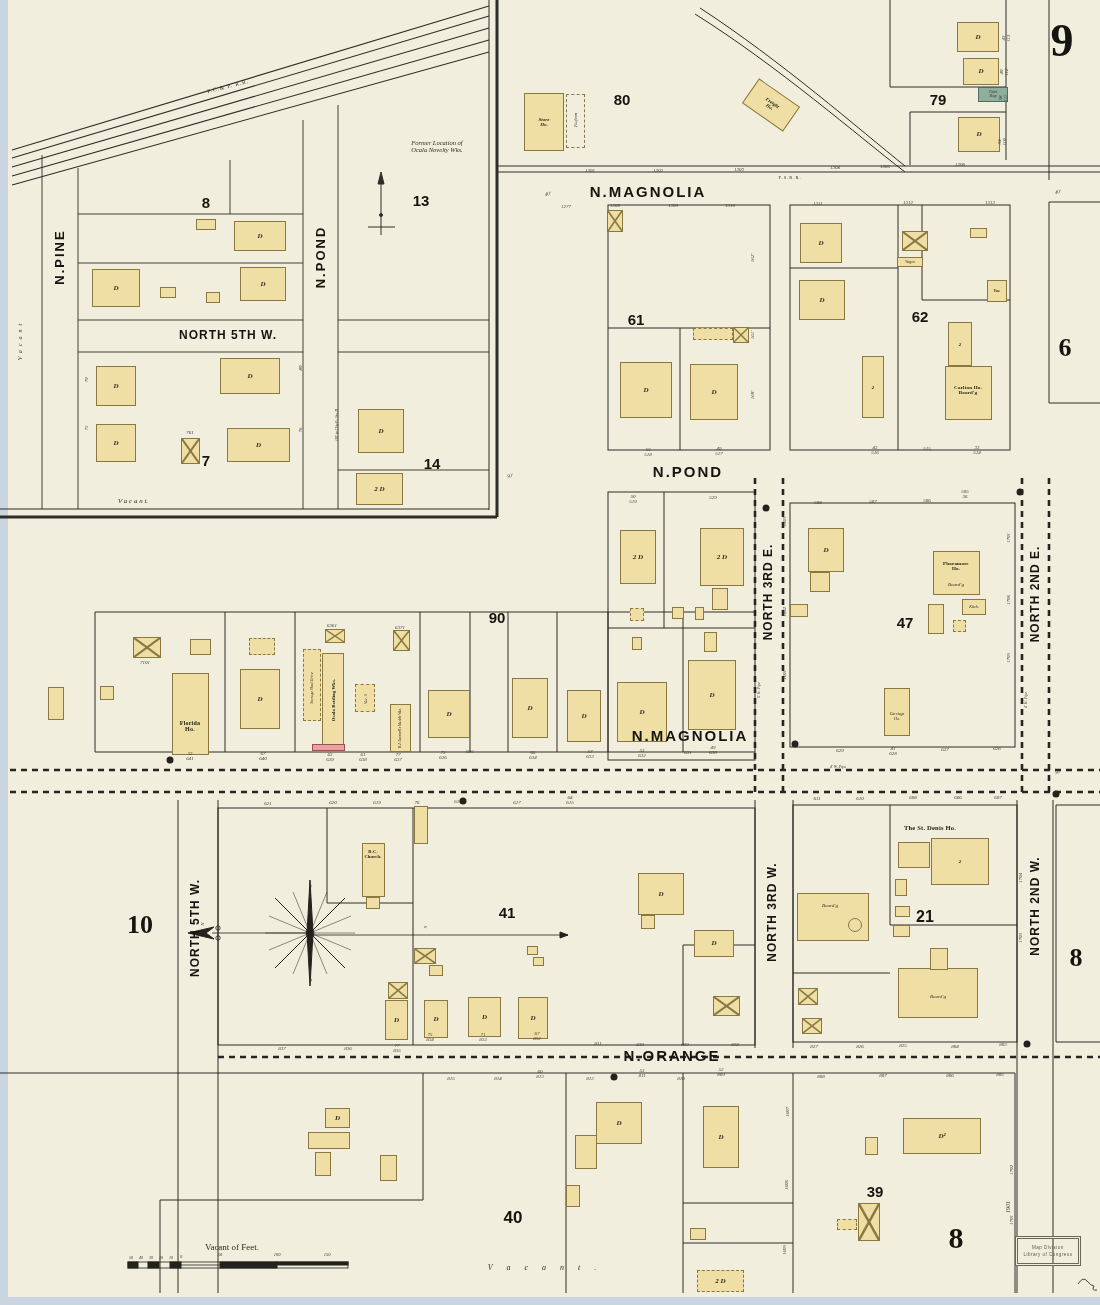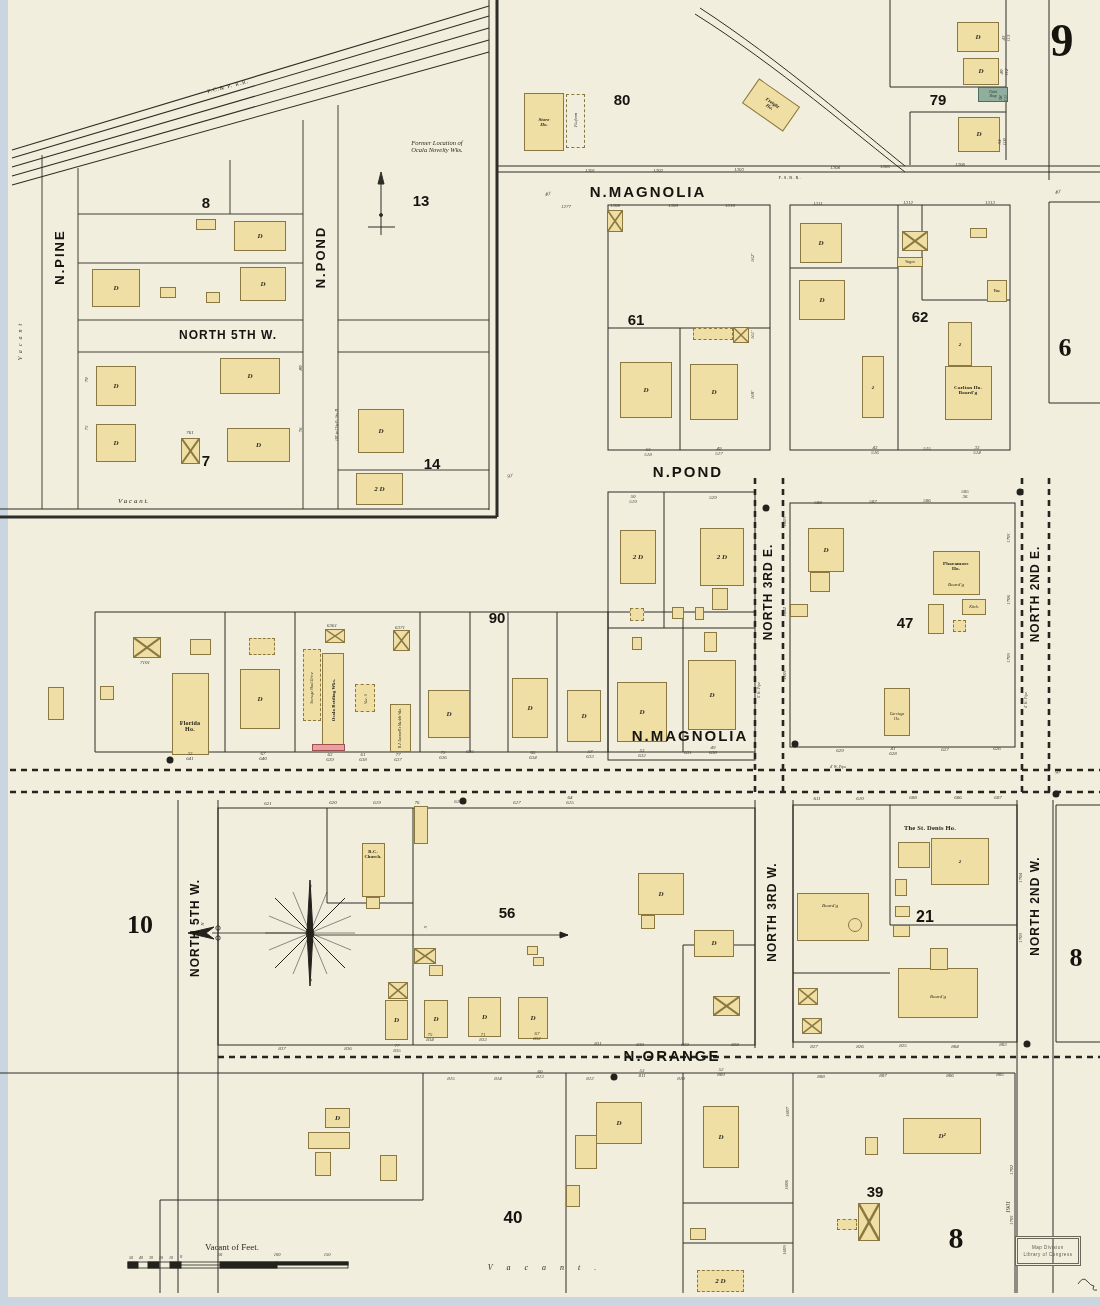--- a/index.html
+++ b/index.html
@@ -383,21 +383,21 @@
     <div class="lbl bn" style="left: 206px; top: 203px; transform: translate(-50%, -50%);">8</div>
     <div class="lbl bn" style="left: 421px; top: 201px; transform: translate(-50%, -50%);">13</div>
     <div class="lbl bn" style="left: 206px; top: 461px; transform: translate(-50%, -50%);">7</div>
     <div class="lbl bn" style="left: 432px; top: 458px; transform: translate(-50%, -50%); margin-top: 6px;">14</div>
     <div class="lbl bn" style="left: 622px; top: 100px; transform: translate(-50%, -50%);">80</div>
     <div class="lbl bn" style="left: 938px; top: 100px; transform: translate(-50%, -50%);">79</div>
     <div class="lbl bn" style="left: 636px; top: 320px; transform: translate(-50%, -50%);">61</div>
     <div class="lbl bn" style="left: 920px; top: 317px; transform: translate(-50%, -50%);">62</div>
     <div class="lbl bn" style="left: 497px; top: 618px; transform: translate(-50%, -50%);">90</div>
     <div class="lbl bn" style="left: 905px; top: 623px; transform: translate(-50%, -50%);">47</div>
-    <div class="lbl bn" style="left: 507px; top: 913px; transform: translate(-50%, -50%);">56</div>
+    <div class="lbl bn" style="left: 507px; top: 913px; transform: translate(-50%, -50%);">41</div>
     <div class="lbl bn" style="left: 925px; top: 917px; transform: translate(-50%, -50%); font-size: 16px;">21</div>
     <div class="lbl bn" style="left: 513px; top: 1218px; transform: translate(-50%, -50%); font-size: 17px;">40</div>
     <div class="lbl bn" style="left: 875px; top: 1192px; transform: translate(-50%, -50%);">39</div>
     <div class="lbl bg" style="left: 1065px; top: 348px; transform: translate(-50%, -50%);">6</div>
     <div class="lbl bg" style="left: 140px; top: 925px; transform: translate(-50%, -50%);">10</div>
     <div class="lbl bg" style="left: 1076px; top: 958px; transform: translate(-50%, -50%);">8</div>
     <div class="lbl bg" style="left: 956px; top: 1238px; transform: translate(-50%, -50%); font-size: 30px;">8</div>
     <div class="lbl nm" style="left: 968px; top: 390px; transform: translate(-50%, -50%);">Carlton Ho.
 Board'g</div>
     <div class="lbl nm" style="left: 956px; top: 566px; transform: translate(-50%, -50%);">Pharamore

